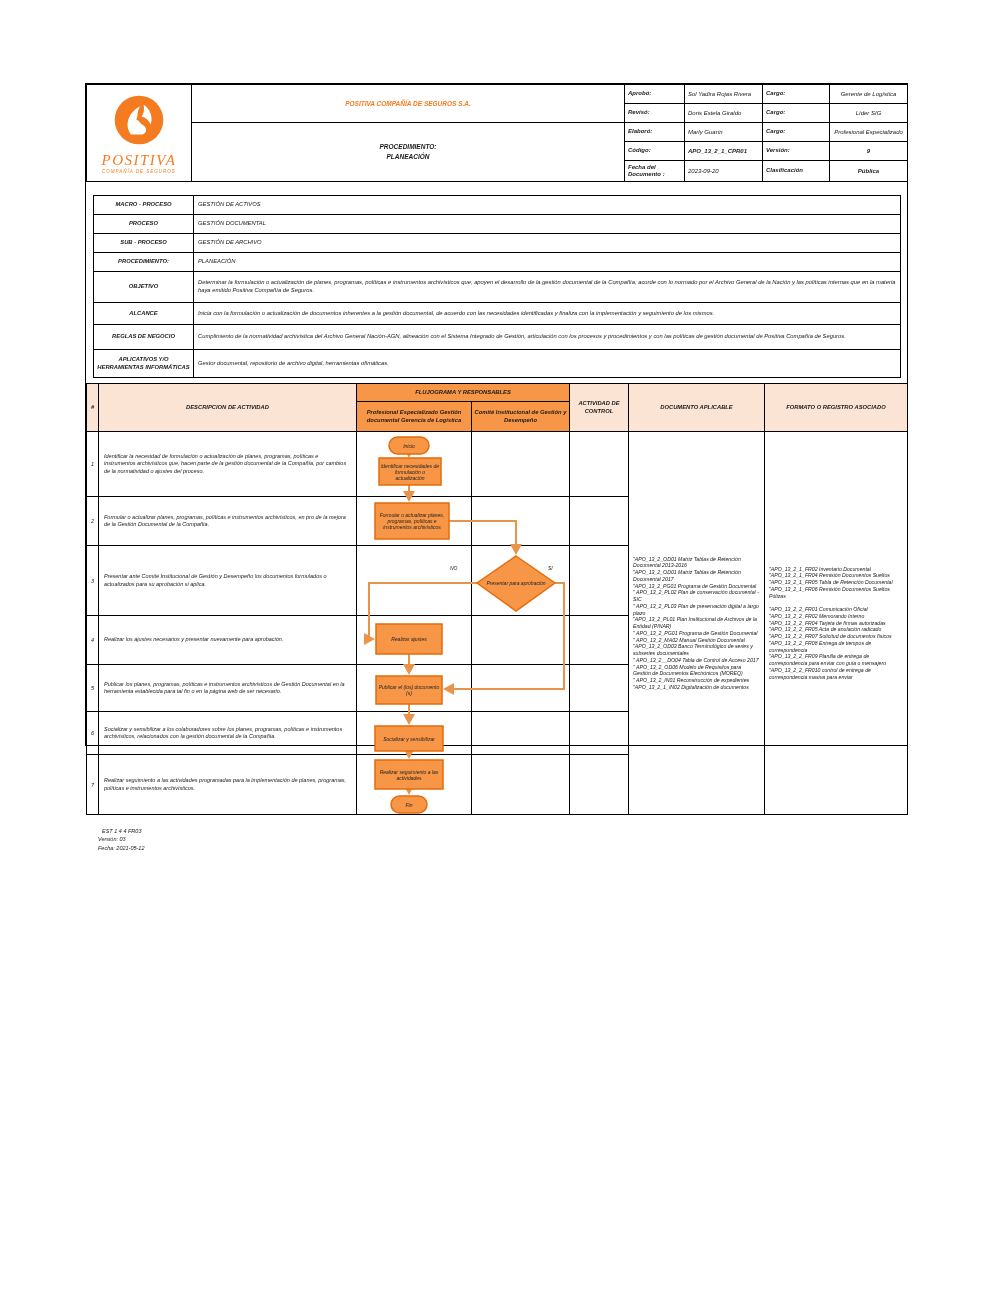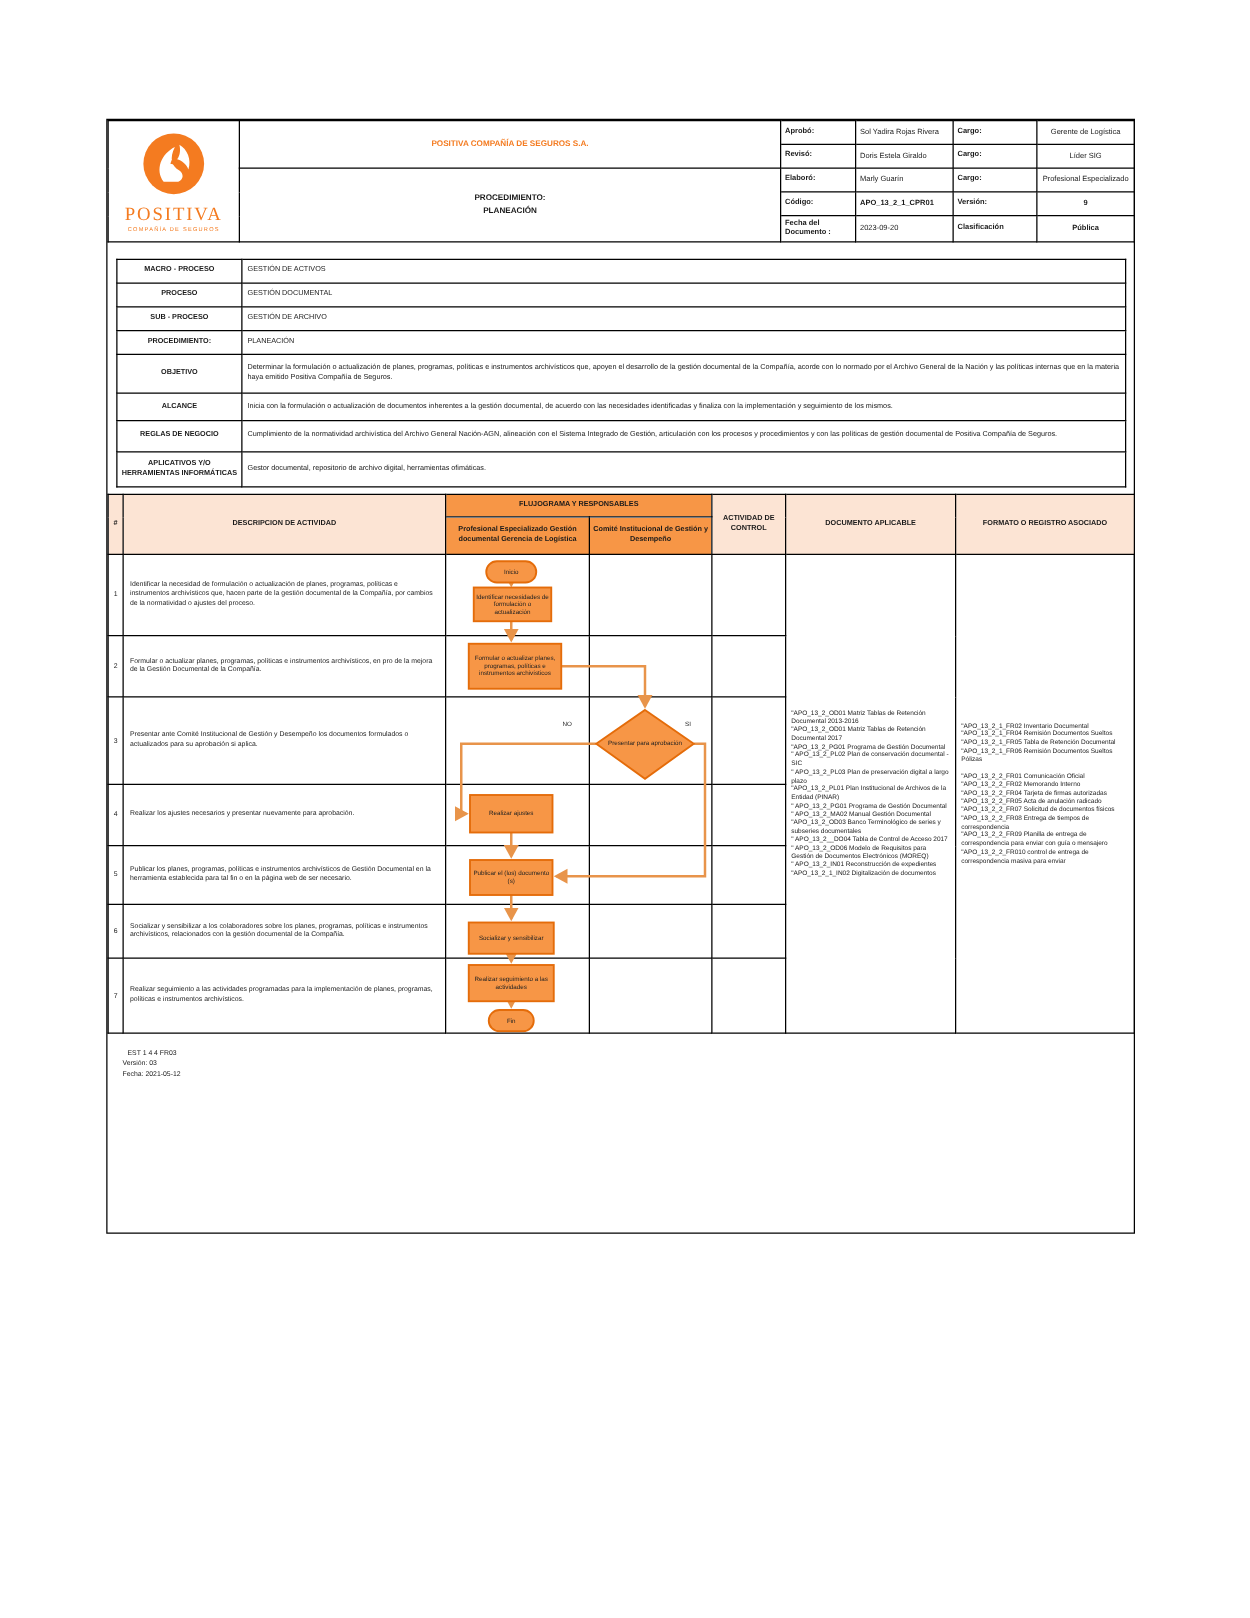--- a/index.html
+++ b/index.html
@@ -1,18 +1,18 @@
 <!DOCTYPE html>
 <html><head>
 <meta charset="utf-8">
 <style>
   * { margin:0; padding:0; box-sizing:border-box; }
   body { background:#fff; width:1000px; height:1294px; font-family:"Liberation Sans", sans-serif; color:#1a1a1a; }
   .page { position:relative; width:1000px; height:1294px; background:#fff; overflow:hidden; }
-  .frame { position:absolute; left:85px; top:95px; width:823px; height:892px; border:1px solid #000; background:#fff; }
+  .frame { position:absolute; left:85px; top:83px; width:823px; height:663px; border:1px solid #000; background:#fff;font-style:italic; }
 
   table { border-collapse:collapse; table-layout:fixed; }
   td, th { border:1px solid #000; font-weight:normal; vertical-align:middle; overflow:hidden; }
 
   
   .header-table { position:absolute; left:0; top:0; width:821px; height:97px; }
   .logo-cell { text-align:center; vertical-align:middle; }
   .logo-name { font-family:"Liberation Serif", serif; font-size:15px; letter-spacing:1.5px; color:#F47B20; line-height:1; margin-top:2px; }
   .logo-sub { font-size:4.5px; letter-spacing:1px; color:#F47B20; text-transform:uppercase; margin-top:1px; }
   .company-title { text-align:center; color:#F47B20; font-weight:bold; font-size:6.5px; }

